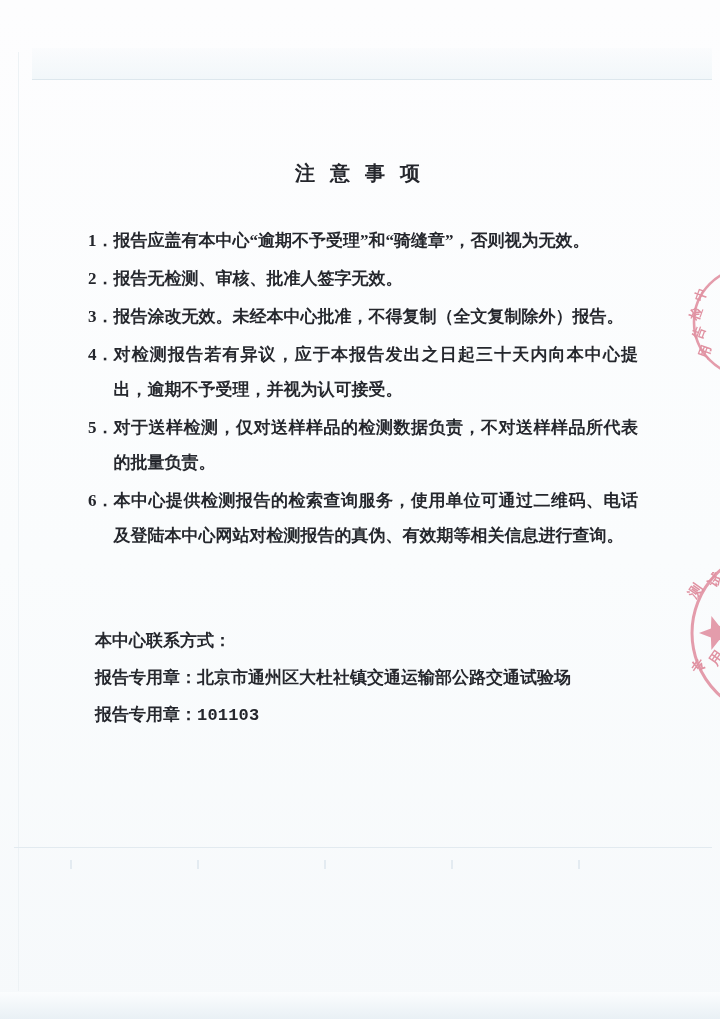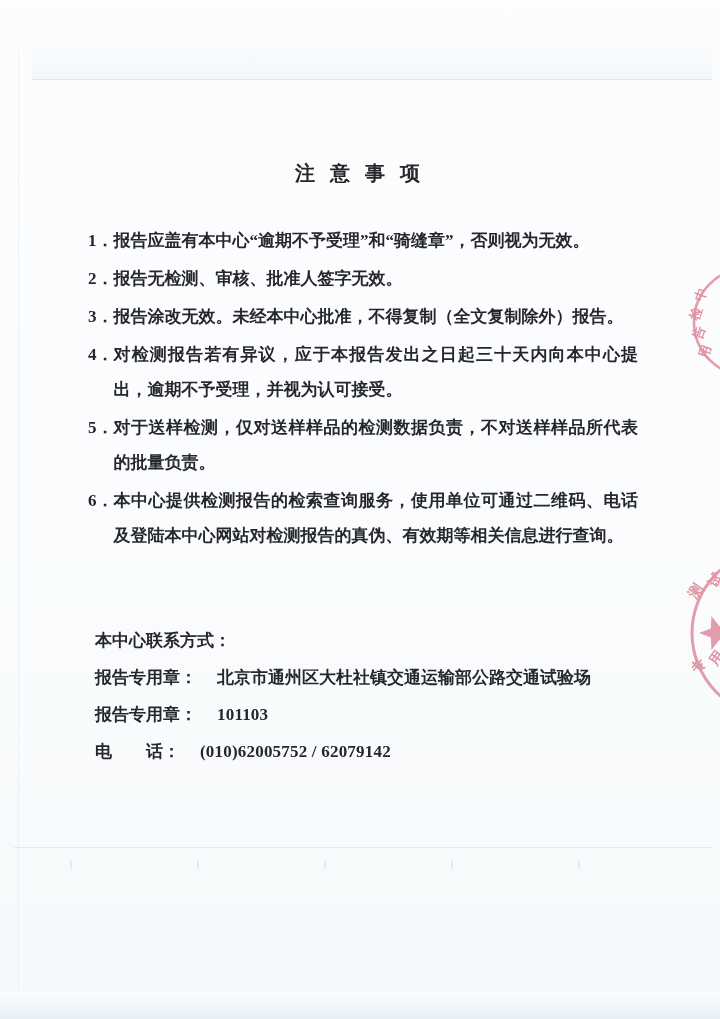--- a/index.html
+++ b/index.html
@@ -36,22 +36,22 @@
     font-size:17px;color:#25272d;font-weight:600;
   }
   .note-item{display:flex;margin-bottom:3px;line-height:35px;}
   .note-num{flex:0 0 23px;}
   .note-text{flex:1;text-align:justify;}
   .contact{
     position:absolute;left:95px;top:622px;width:560px;
     font-size:17px;color:#25272d;font-weight:600;line-height:37px;
   }
   .contact-row{white-space:nowrap;}
-  .contact-value{font-weight:700;margin-left:20px;}
-  .latin-val{font-family:Liberation Serif, serif;letter-spacing:.2px;}
+  .contact-value{font-weight:700;}
+  .latin-val{font-family:Liberation Mono, monospace;letter-spacing:.2px;}
   
   .stamp{position:absolute;right:0;opacity:.88;}
   .stamp-upper{top:271px;width:46px;height:106px;}
   .stamp-lower{top:556px;width:46px;height:154px;}
   .stamp svg{display:block;width:100%;height:100%;}
   .stamp text{font-family:"Liberation Serif","DejaVu Serif",serif;font-weight:700;}
 </style>
 </head>
 <body>
 
@@ -98,21 +98,20 @@
     <div class="note-item">
       <span class="note-num">6．</span>
       <span class="note-text">本中心提供检测报告的检索查询服务，使用单位可通过二维码、电话及登陆本中心网站对检测报告的真伪、有效期等相关信息进行查询。</span>
     </div>
   </div>
 
 <div class="contact">
   <div class="contact-row">本中心联系方式：</div>
   <div class="contact-row"><span>报告专用章：</span><span class="contact-value">北京市通州区大杜社镇交通运输部公路交通试验场</span></div>
   <div class="contact-row"><span>报告专用章：</span><span class="contact-value latin-val">101103</span></div>
-  <div class="contact-row"><span>电　　话：</span><span class="contact-value latin-val">(010)62005752 / 62079142</span></div>
 </div>
 
 <div class="stamp stamp-upper">
   <svg viewBox="0 0 46 106">
     <circle cx="74" cy="51" r="54" fill="none" stroke="#e18fa0" stroke-width="2.6"></circle>
     <text x="25" y="34" font-size="13" fill="#dd8496" transform="rotate(-70 25 30)">中</text>
     <text x="20" y="53" font-size="13" fill="#dd8496" transform="rotate(-70 20 49)">检</text>
     <text x="23" y="72" font-size="13" fill="#dd8496" transform="rotate(-70 23 68)">告</text>
     <text x="29" y="91" font-size="13" fill="#dd8496" transform="rotate(-70 29 87)">用</text>
   </svg>

